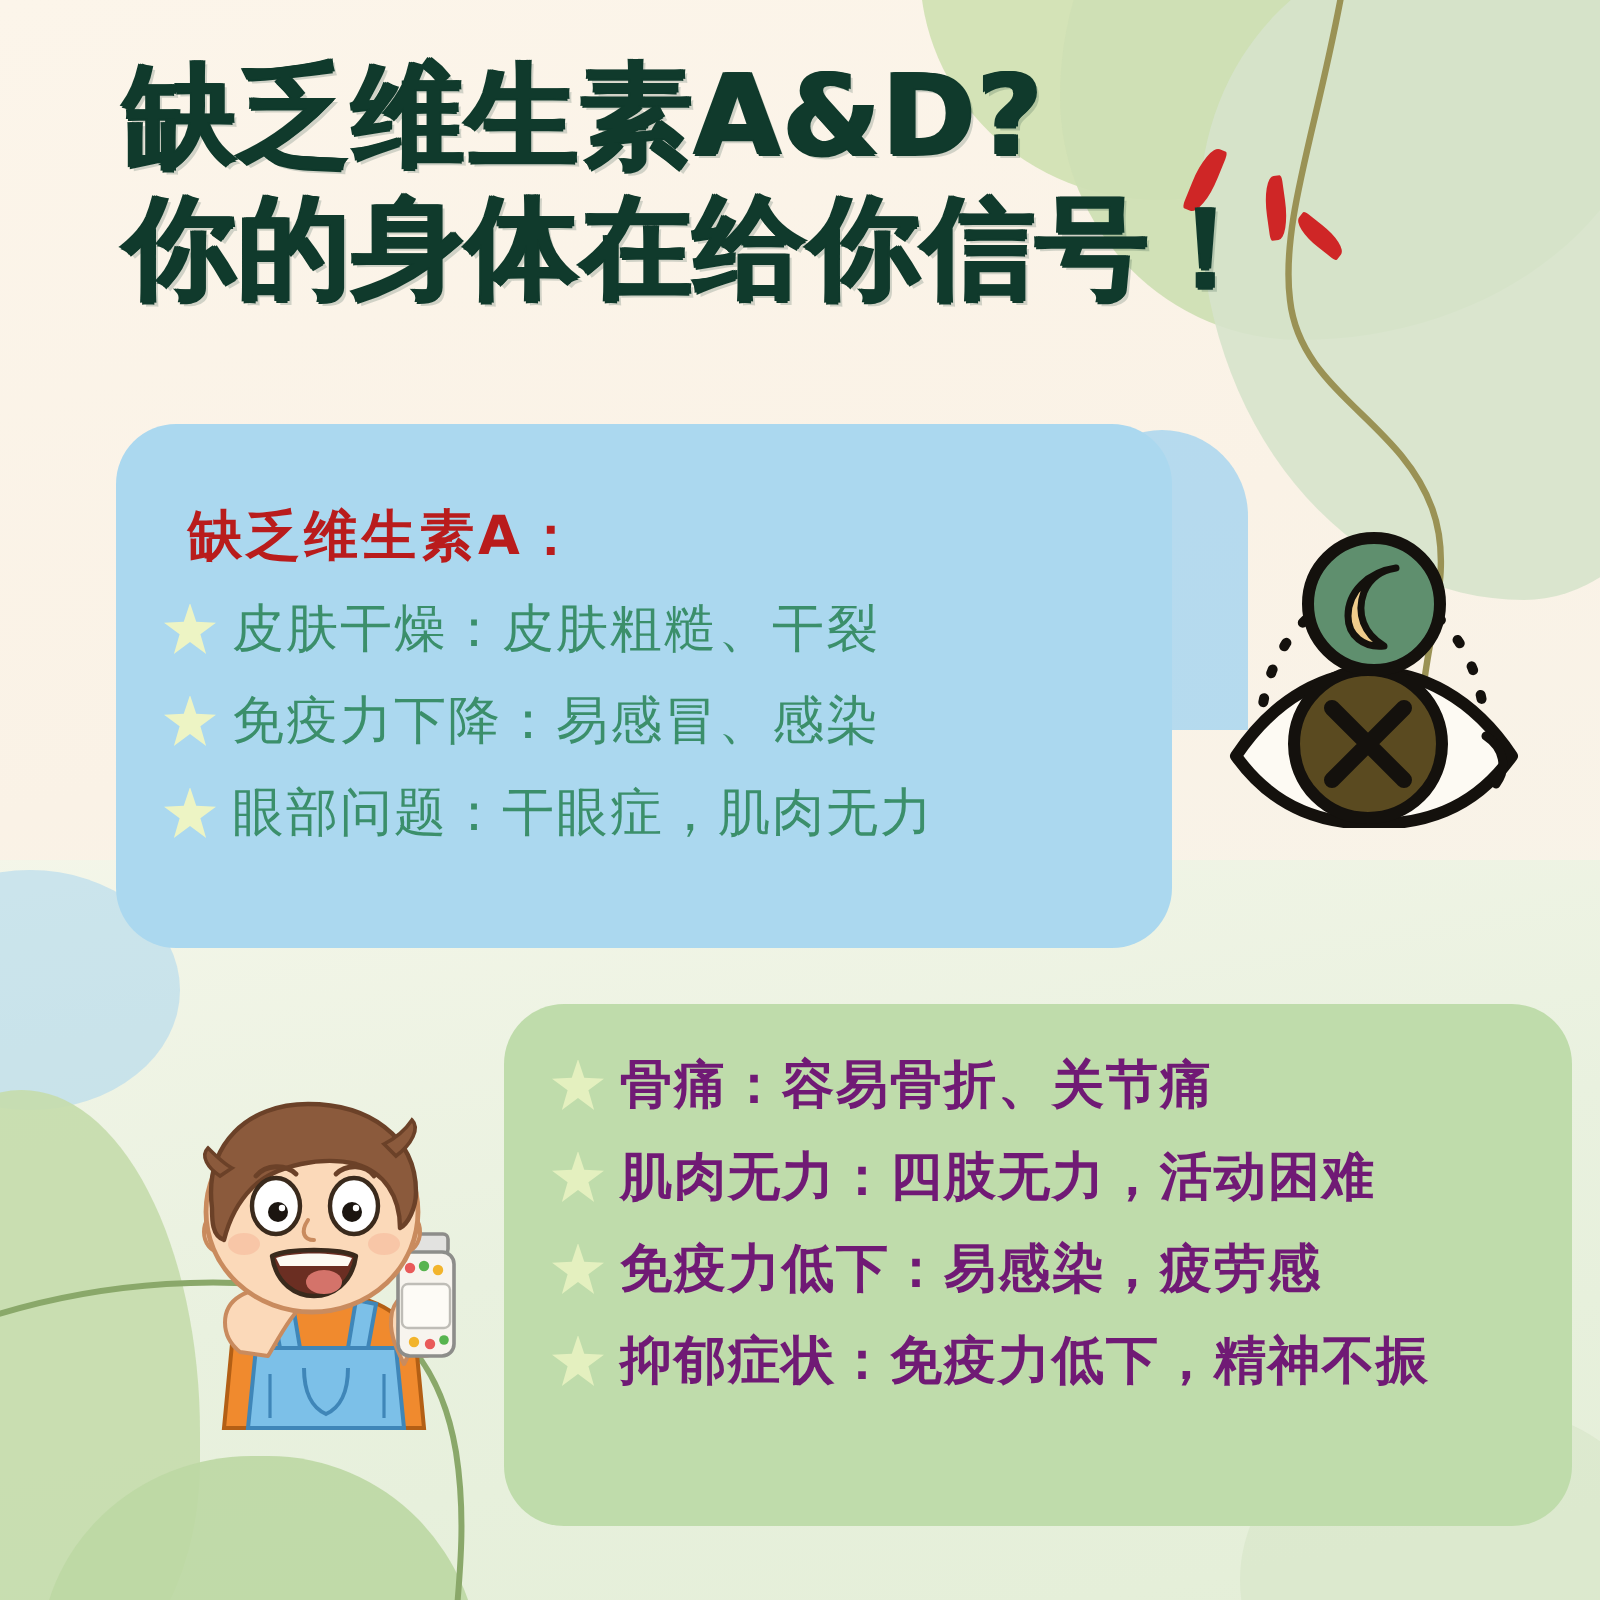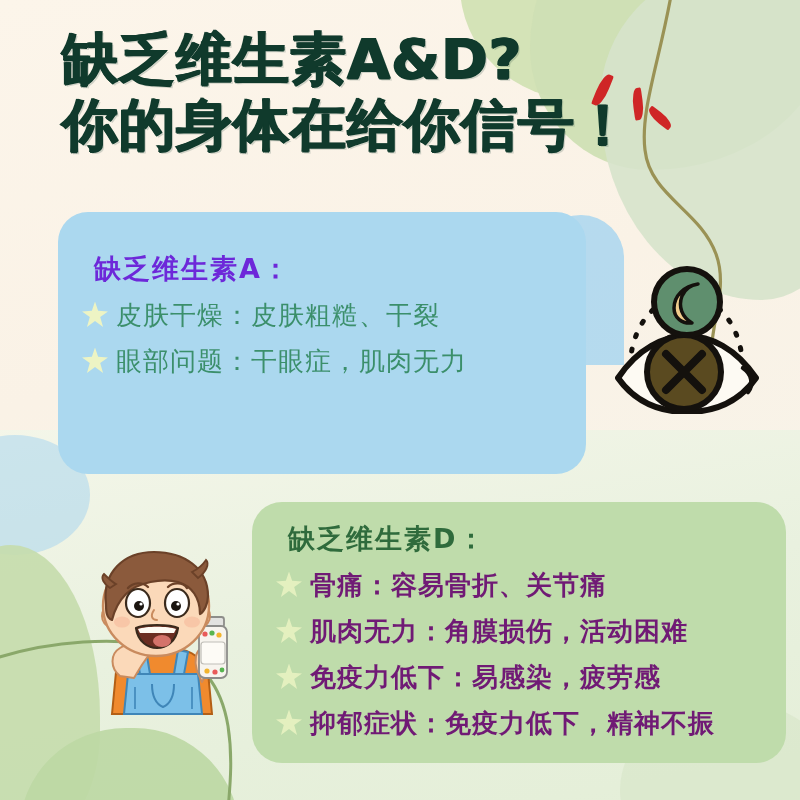--- a/index.html
+++ b/index.html
@@ -202,21 +202,21 @@
   }
 
   .card-title {
     font-family: "DejaVu Sans", "Liberation Sans", sans-serif;
     font-weight: bold;
     font-size: 27px;
     line-height: 34px;
     letter-spacing: 2px;
     margin: 2px 0 6px 12px;
   }
-  .card-a .card-title { color: #6d28d9; margin-top: 22px; }
+  .card-a .card-title { color: #b91c1c; margin-top: 22px; }
   .card-d .card-title { color: #2f6b3c; }
 
   .bullet-list {
     list-style: none;
     margin: 0;
     padding: 0;
   }
   .bullet-row {
     display: flex;
     align-items: center;
@@ -301,20 +301,24 @@
 
   <div class="card card-a">
     <div class="card-title">缺乏维生素A：</div>
     <ul class="bullet-list">
       <li class="bullet-row">
         <span class="star"></span>
         <span class="bullet-text">皮肤干燥：皮肤粗糙、干裂</span>
       </li>
       <li class="bullet-row">
         <span class="star"></span>
+        <span class="bullet-text">免疫力下降：易感冒、感染</span>
+      </li>
+      <li class="bullet-row">
+        <span class="star"></span>
         <span class="bullet-text">眼部问题：干眼症，肌肉无力</span>
       </li>
     </ul>
   </div>
 
   <svg class="eye-illo" viewBox="0 0 150 152" fill="none">
 
     <path d="M18 104 C 20 58, 48 34, 75 34 C 102 34, 128 58, 131 104" stroke="#14110d" stroke-width="5" stroke-linecap="round" stroke-dasharray="2 13" fill="none"></path>
 
     <g>
@@ -329,29 +333,28 @@
     </g>
 
     <g>
       <circle cx="75" cy="40" r="33" fill="#5f8f6e" stroke="#14110d" stroke-width="6"></circle>
       <path d="M86 22 C 72 24, 62 34, 62 46 C 62 56, 70 62, 80 61
                C 70 55, 66 45, 70 34 C 73 27, 79 23, 86 22 Z" fill="#f0cc8c" stroke="#14110d" stroke-width="3.5" stroke-linejoin="round"></path>
     </g>
   </svg>
 
   <div class="card card-d">
-    <div class="card-title">缺乏维生素D：</div>
     <ul class="bullet-list">
       <li class="bullet-row">
         <span class="star"></span>
         <span class="bullet-text">骨痛：容易骨折、关节痛</span>
       </li>
       <li class="bullet-row">
         <span class="star"></span>
-        <span class="bullet-text">肌肉无力：角膜损伤，活动困难</span>
+        <span class="bullet-text">肌肉无力：四肢无力，活动困难</span>
       </li>
       <li class="bullet-row">
         <span class="star"></span>
         <span class="bullet-text">免疫力低下：易感染，疲劳感</span>
       </li>
       <li class="bullet-row">
         <span class="star"></span>
         <span class="bullet-text">抑郁症状：免疫力低下，精神不振</span>
       </li>
     </ul>

